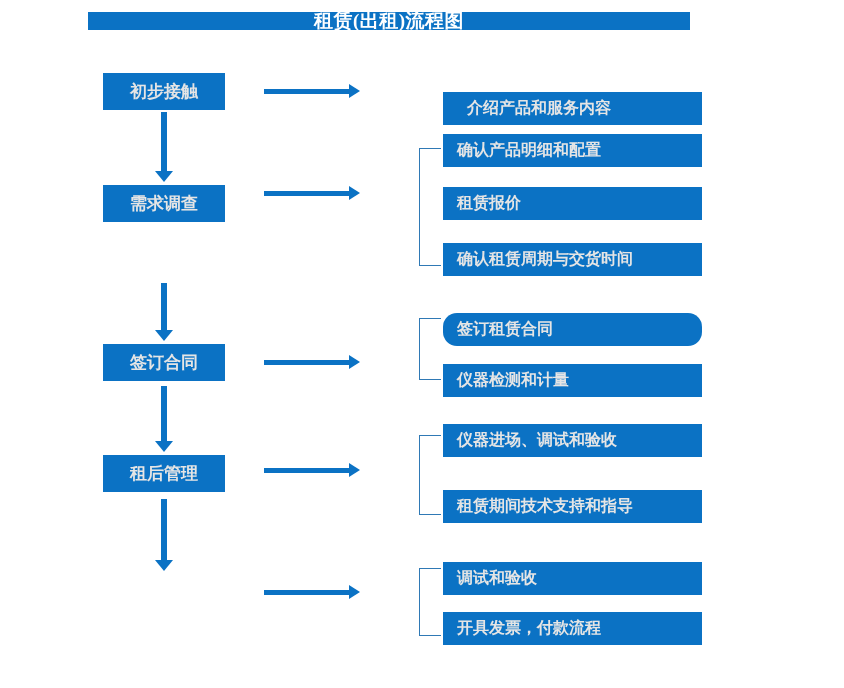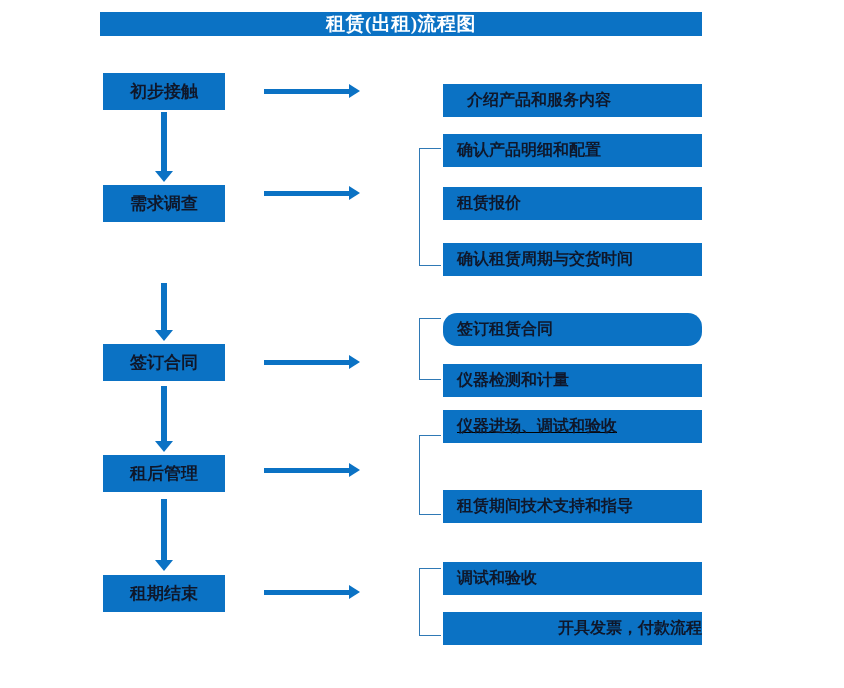--- a/index.html
+++ b/index.html
@@ -15,24 +15,24 @@
     position: relative;
     width: 844px;
     height: 688px;
     background: #ffffff;
     overflow: hidden;
   }
 
   
   .title-bar {
     position: absolute;
-    left: 100px;
+    left: 88px;
     top: 12px;
     width: 602px;
-    height: 24px;
+    height: 18px;
     background: #0b72c4;
     display: flex;
     align-items: center;
     justify-content: center;
   }
   .title-bar .title-text {
     color: #ffffff;
     font-size: 19px;
     font-weight: bold;
     letter-spacing: 0.5px;
@@ -41,21 +41,21 @@
 
   
   .node {
     position: absolute;
     background: #0b72c4;
     display: flex;
     align-items: center;
     box-sizing: border-box;
   }
   .node .node-label {
-    color: #0f172a;
+    color: #e5e5e5;
     font-weight: bold;
     white-space: nowrap;
     font-family: "Liberation Serif", "DejaVu Serif", serif;
   }
 
   
   .node.stage {
     left: 103px;
     width: 122px;
     height: 37px;
@@ -148,23 +148,20 @@
   </div>
   <div class="node stage" style="top:185px;">
     <span class="node-label">需求调查</span>
   </div>
   <div class="node stage" style="top:344px;">
     <span class="node-label">签订合同</span>
   </div>
   <div class="node stage" style="top:455px;">
     <span class="node-label">租后管理</span>
   </div>
-  <div class="node stage" style="top:575px;">
-    <span class="node-label">租期结束</span>
-  </div>
 
   <div class="arrow-v" style="left:155px; top:112px; height:70px;">
     <div class="shaft" style="height:59px;"></div>
     <div class="head"></div>
   </div>
   <div class="arrow-v" style="left:155px; top:283px; height:58px;">
     <div class="shaft" style="height:47px;"></div>
     <div class="head"></div>
   </div>
   <div class="arrow-v" style="left:155px; top:386px; height:66px;">
@@ -195,44 +192,44 @@
   <div class="arrow-h" style="left:264px; top:585px; width:96px;">
     <div class="shaft" style="width:88px;"></div>
     <div class="head"></div>
   </div>
 
   <div class="bracket" style="left:419px; top:148px; height:118px;"></div>
   <div class="bracket" style="left:419px; top:318px; height:62px;"></div>
   <div class="bracket" style="left:419px; top:435px; height:80px;"></div>
   <div class="bracket" style="left:419px; top:568px; height:68px;"></div>
 
-  <div class="node detail" style="top:84px;padding-left:24px;">
+  <div class="node detail" style="top:92px;padding-left:24px;">
     <span class="node-label">介绍产品和服务内容</span>
   </div>
   <div class="node detail" style="top:134px;">
     <span class="node-label">确认产品明细和配置</span>
   </div>
   <div class="node detail" style="top:187px;">
     <span class="node-label">租赁报价</span>
   </div>
   <div class="node detail" style="top:243px;">
     <span class="node-label">确认租赁周期与交货时间</span>
   </div>
   <div class="node detail" style="top:313px;border-radius:14px;">
     <span class="node-label">签订租赁合同</span>
   </div>
   <div class="node detail" style="top:364px;">
     <span class="node-label">仪器检测和计量</span>
   </div>
-  <div class="node detail" style="top:410px;text-decoration:underline;">
+  <div class="node detail" style="top:424px;">
     <span class="node-label">仪器进场、调试和验收</span>
   </div>
   <div class="node detail" style="top:490px;">
     <span class="node-label">租赁期间技术支持和指导</span>
   </div>
   <div class="node detail" style="top:562px;">
     <span class="node-label">调试和验收</span>
   </div>
-  <div class="node detail" style="top:612px;justify-content:flex-end;">
+  <div class="node detail" style="top:612px;">
     <span class="node-label">开具发票，付款流程</span>
   </div>
 
 </div>
 
 </body></html>

